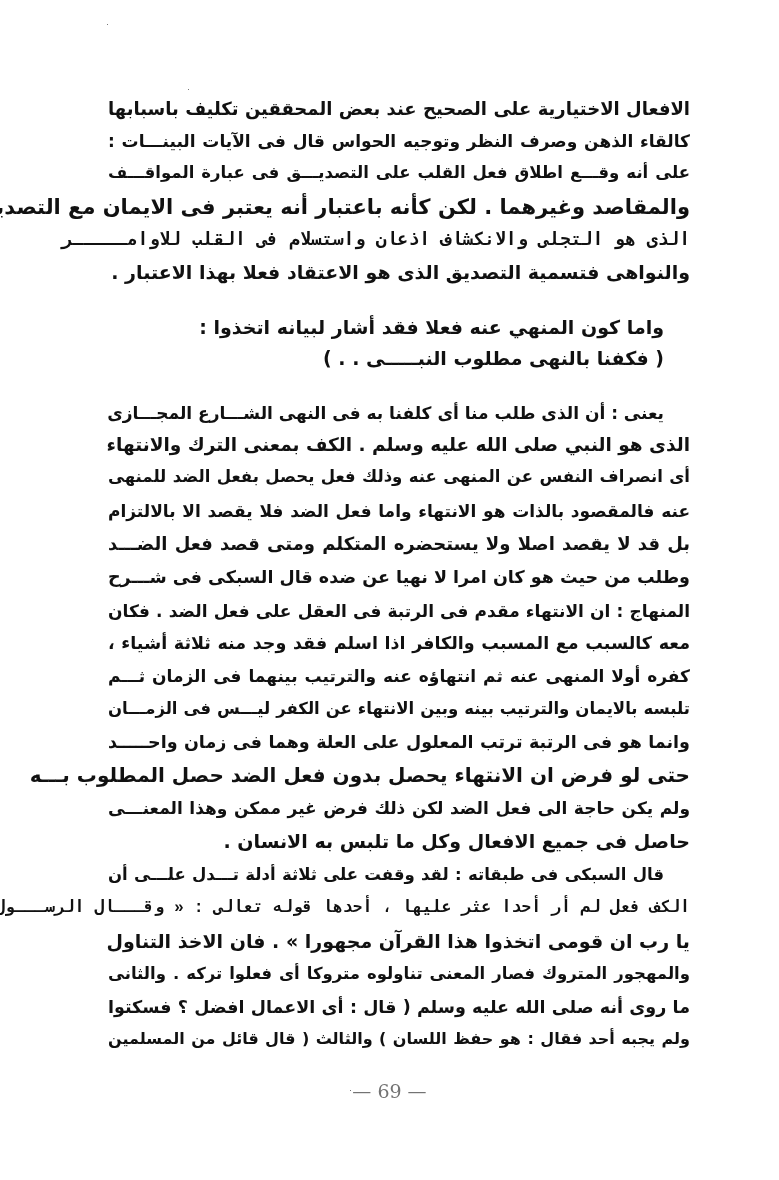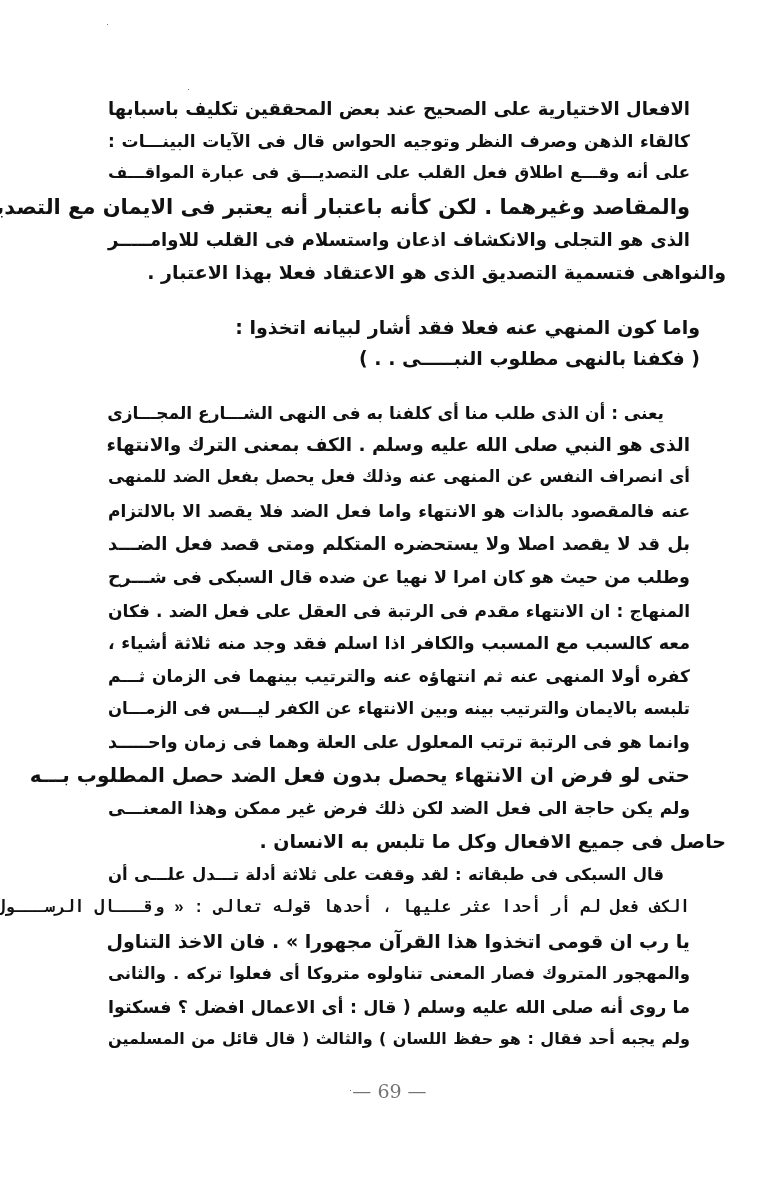--- a/index.html
+++ b/index.html
@@ -35,21 +35,20 @@
       text-align-last: justify;
       font-weight: bold;
       overflow: visible;
     }
     .line.indent {
       padding-right: 26px;
       width: 556px;
     }
     .line.short {
       text-align-last: right;
-      margin-left: 36px;
     }
     .page-number {
       position: absolute;
       left: 0;
       width: 779px;
       top: 1080px;
       text-align: center;
       font-family: "DejaVu Serif", "Liberation Serif", serif;
       font-size: 19px;
       color: #737373;
@@ -64,21 +63,21 @@
   </style>
 </head>
 <body>
 
 <div class="page">
 
   <div class="line" style="top: 94px; white-space: nowrap; font-size: 18px;">الافعال الاختيارية على الصحيح عند بعض المحققين تكليف باسبابها</div>
   <div class="line" style="top: 126px; white-space: nowrap; font-size: 17px;">كالقاء الذهن وصرف النظر وتوجيه الحواس قال فى الآيات البينـــات :</div>
   <div class="line" style="top: 158px; white-space: nowrap; font-size: 16.5px;">على أنه وقـــع اطلاق فعل القلب على التصديـــق فى عبارة المواقـــف</div>
   <div class="line" style="top: 192px; white-space: nowrap; font-size: 21px;">والمقاصد وغيرهما . لكن كأنه باعتبار أنه يعتبر فى الايمان مع التصديق</div>
-  <div class="line" style="top: 225px; white-space: nowrap; font-size: 18px;">الذى هو التجلى والانكشاف اذعان واستسلام فى القلب للاوامـــــر</div>
+  <div class="line" style="top: 225px; white-space: nowrap; font-size: 18px; font-family: Liberation Mono, monospace;">الذى هو التجلى والانكشاف اذعان واستسلام فى القلب للاوامـــــر</div>
   <div class="line short" style="top: 257px; white-space: nowrap;">والنواهى فتسمية التصديق الذى هو الاعتقاد فعلا بهذا الاعتبار .</div>
 
   <div class="line short indent" style="top: 312px; white-space: nowrap;">واما كون المنهي عنه فعلا فقد أشار لبيانه اتخذوا :</div>
   <div class="line short indent" style="top: 343px; white-space: nowrap;">( فكفنا بالنهى مطلوب النبـــــى . . )</div>
 
   <div class="line indent" style="top: 398px; white-space: nowrap; font-size: 17px;">يعنى : أن الذى طلب منا أى كلفنا به فى النهى الشـــارع المجـــازى</div>
   <div class="line" style="top: 430px; white-space: nowrap; font-size: 18.5px;">الذى هو النبي صلى الله عليه وسلم . الكف بمعنى الترك والانتهاء</div>
   <div class="line" style="top: 462px; white-space: nowrap; font-size: 16.5px;">أى انصراف النفس عن المنهى عنه وذلك فعل يحصل بفعل الضد للمنهى</div>
   <div class="line" style="top: 496px; white-space: nowrap; font-size: 17px;">عنه فالمقصود بالذات هو الانتهاء واما فعل الضد فلا يقصد الا بالالتزام</div>
   <div class="line" style="top: 529px; white-space: nowrap; font-size: 18px;">بل قد لا يقصد اصلا ولا يستحضره المتكلم ومتى قصد فعل الضـــد</div>

